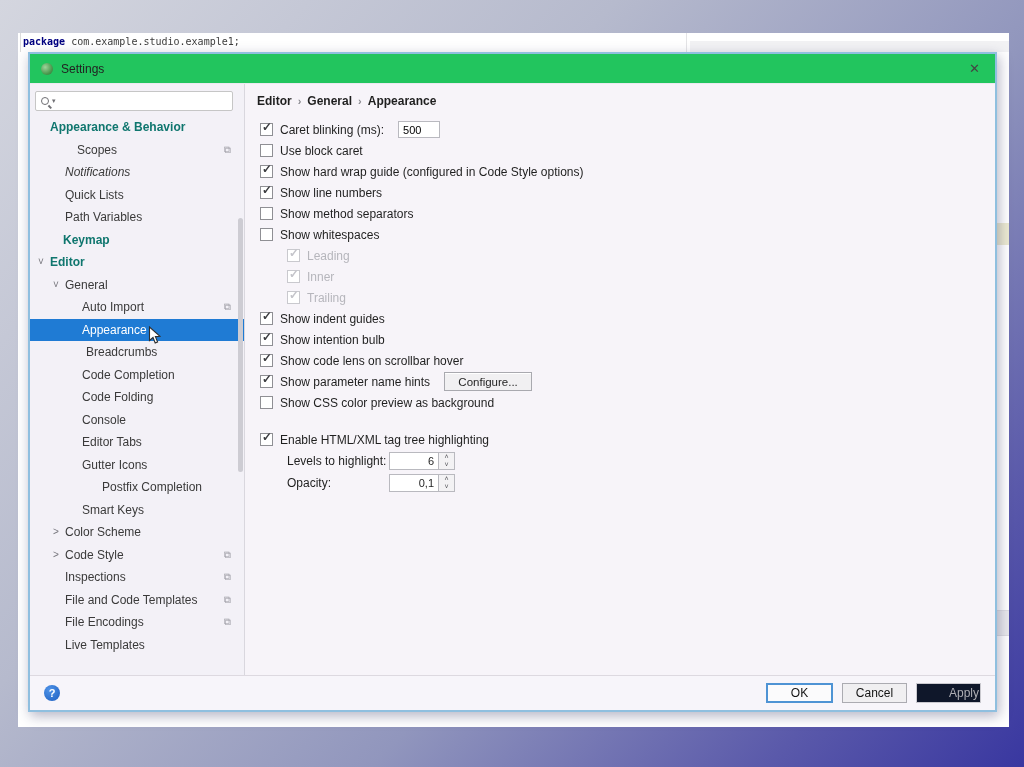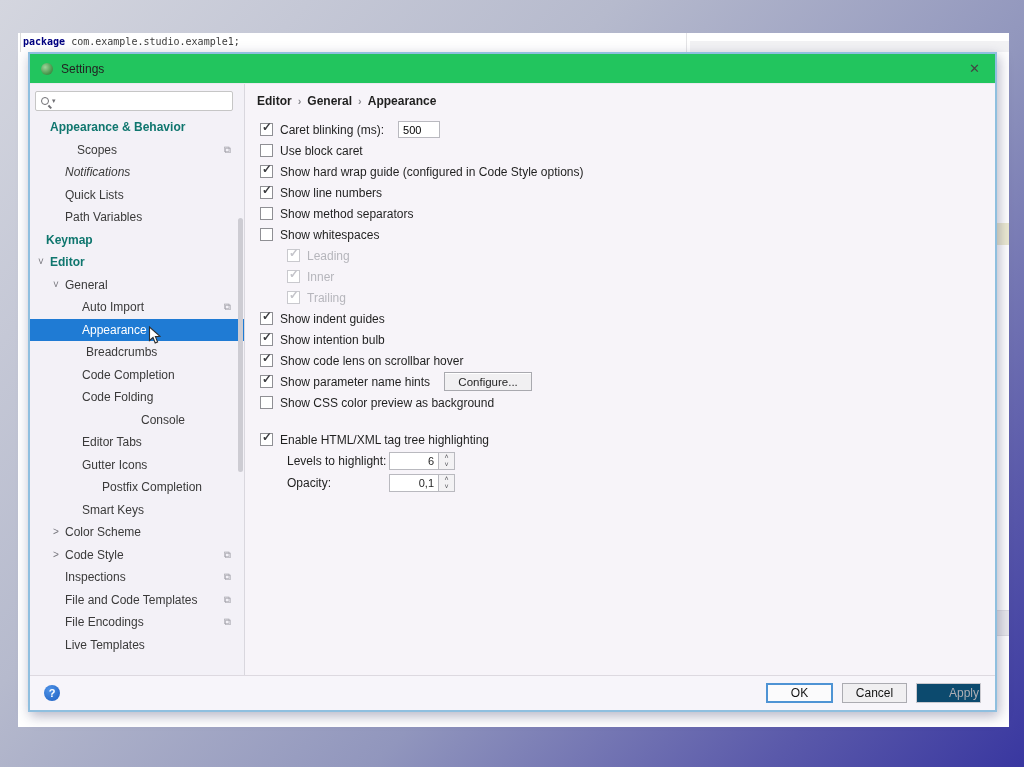--- a/index.html
+++ b/index.html
@@ -70,21 +70,21 @@
   .spin-field { width:50px; border:1px solid #b9b9bf; background:#fff; font-size:11px; text-align:right; padding-right:4px; line-height:16px; }
   .spin-btns { width:16px; border:1px solid #b9b9bf; border-left:none; background:#f3f2f4; display:flex; flex-direction:column; }
   .spin-btn { flex:1; font-size:7px; line-height:8px; text-align:center; color:#55555a; }
 
   .footer { flex:0 0 35px; border-top:1px solid #ddd9e0; background:#f7f5fa; display:flex; align-items:center; padding:0 14px; }
   .help-circle { width:16px; height:16px; border-radius:50%; background:radial-gradient(circle at 35% 30%, #4f93e8, #1d5fc0); color:#fff; font-size:11px; font-weight:bold; text-align:center; line-height:16px; }
   .btns { margin-left:auto; display:flex; gap:9px; }
   .btn { height:20px; font-size:12px; font-family:inherit; line-height:16px; }
   .btn.ok { width:67px; background:#fbfbfc; border:2px solid #4e93d4; color:#141414; }
   .btn.cancel { width:65px; background:#f0eff1; border:1px solid #ababb1; color:#141414; }
-  .btn.apply { width:65px; background:#0c4a6e; border:1px solid #cac9cf; color:#aeaeb4;padding-left:31px; }
+  .btn.apply { width:65px; background:#0f172a; border:1px solid #cac9cf; color:#aeaeb4;padding-left:31px; }
 </style>
 </head>
 <body>
 
 <div class="ide-window">
   <div class="gutter-line"></div>
   <div class="code-line"><span class="kw">package</span><span> com.example.studio.example1;</span></div>
   <div class="artifact-vline"></div>
   <div class="artifact-band"></div>
   <div class="artifact-note"></div>
@@ -116,21 +116,21 @@
           <div class="tree-row">
             <span class="tree-label" style="padding-left: 35px; font-style: italic;">Notifications</span>
           </div>
           <div class="tree-row">
             <span class="tree-label" style="padding-left: 35px;">Quick Lists</span>
           </div>
           <div class="tree-row">
             <span class="tree-label" style="padding-left: 35px;">Path Variables</span>
           </div>
           <div class="tree-row">
-            <span class="tree-label bold" style="padding-left: 16px;">Keymap</span>
+            <span class="tree-label bold" style="padding-left: 33px;">Keymap</span>
           </div>
           <div class="tree-row">
             <span class="chevron" style="left: 5px;">˅</span>
             <span class="tree-label bold" style="padding-left: 20px;">Editor</span>
           </div>
           <div class="tree-row">
             <span class="chevron" style="left: 20px;">˅</span>
             <span class="tree-label" style="padding-left: 35px;">General</span>
           </div>
           <div class="tree-row">
@@ -146,21 +146,21 @@
           <div class="tree-row">
             <span class="tree-label" style="padding-left: 56px;">Breadcrumbs</span>
           </div>
           <div class="tree-row">
             <span class="tree-label" style="padding-left: 52px;">Code Completion</span>
           </div>
           <div class="tree-row">
             <span class="tree-label" style="padding-left: 52px;">Code Folding</span>
           </div>
           <div class="tree-row">
-            <span class="tree-label" style="padding-left: 52px; text-align: center;">Console</span>
+            <span class="tree-label" style="padding-left: 52px;">Console</span>
           </div>
           <div class="tree-row">
             <span class="tree-label" style="padding-left: 52px;">Editor Tabs</span>
           </div>
           <div class="tree-row">
             <span class="tree-label" style="padding-left: 52px;">Gutter Icons</span>
           </div>
           <div class="tree-row">
             <span class="tree-label" style="padding-left: 72px;">Postfix Completion</span>
           </div>

